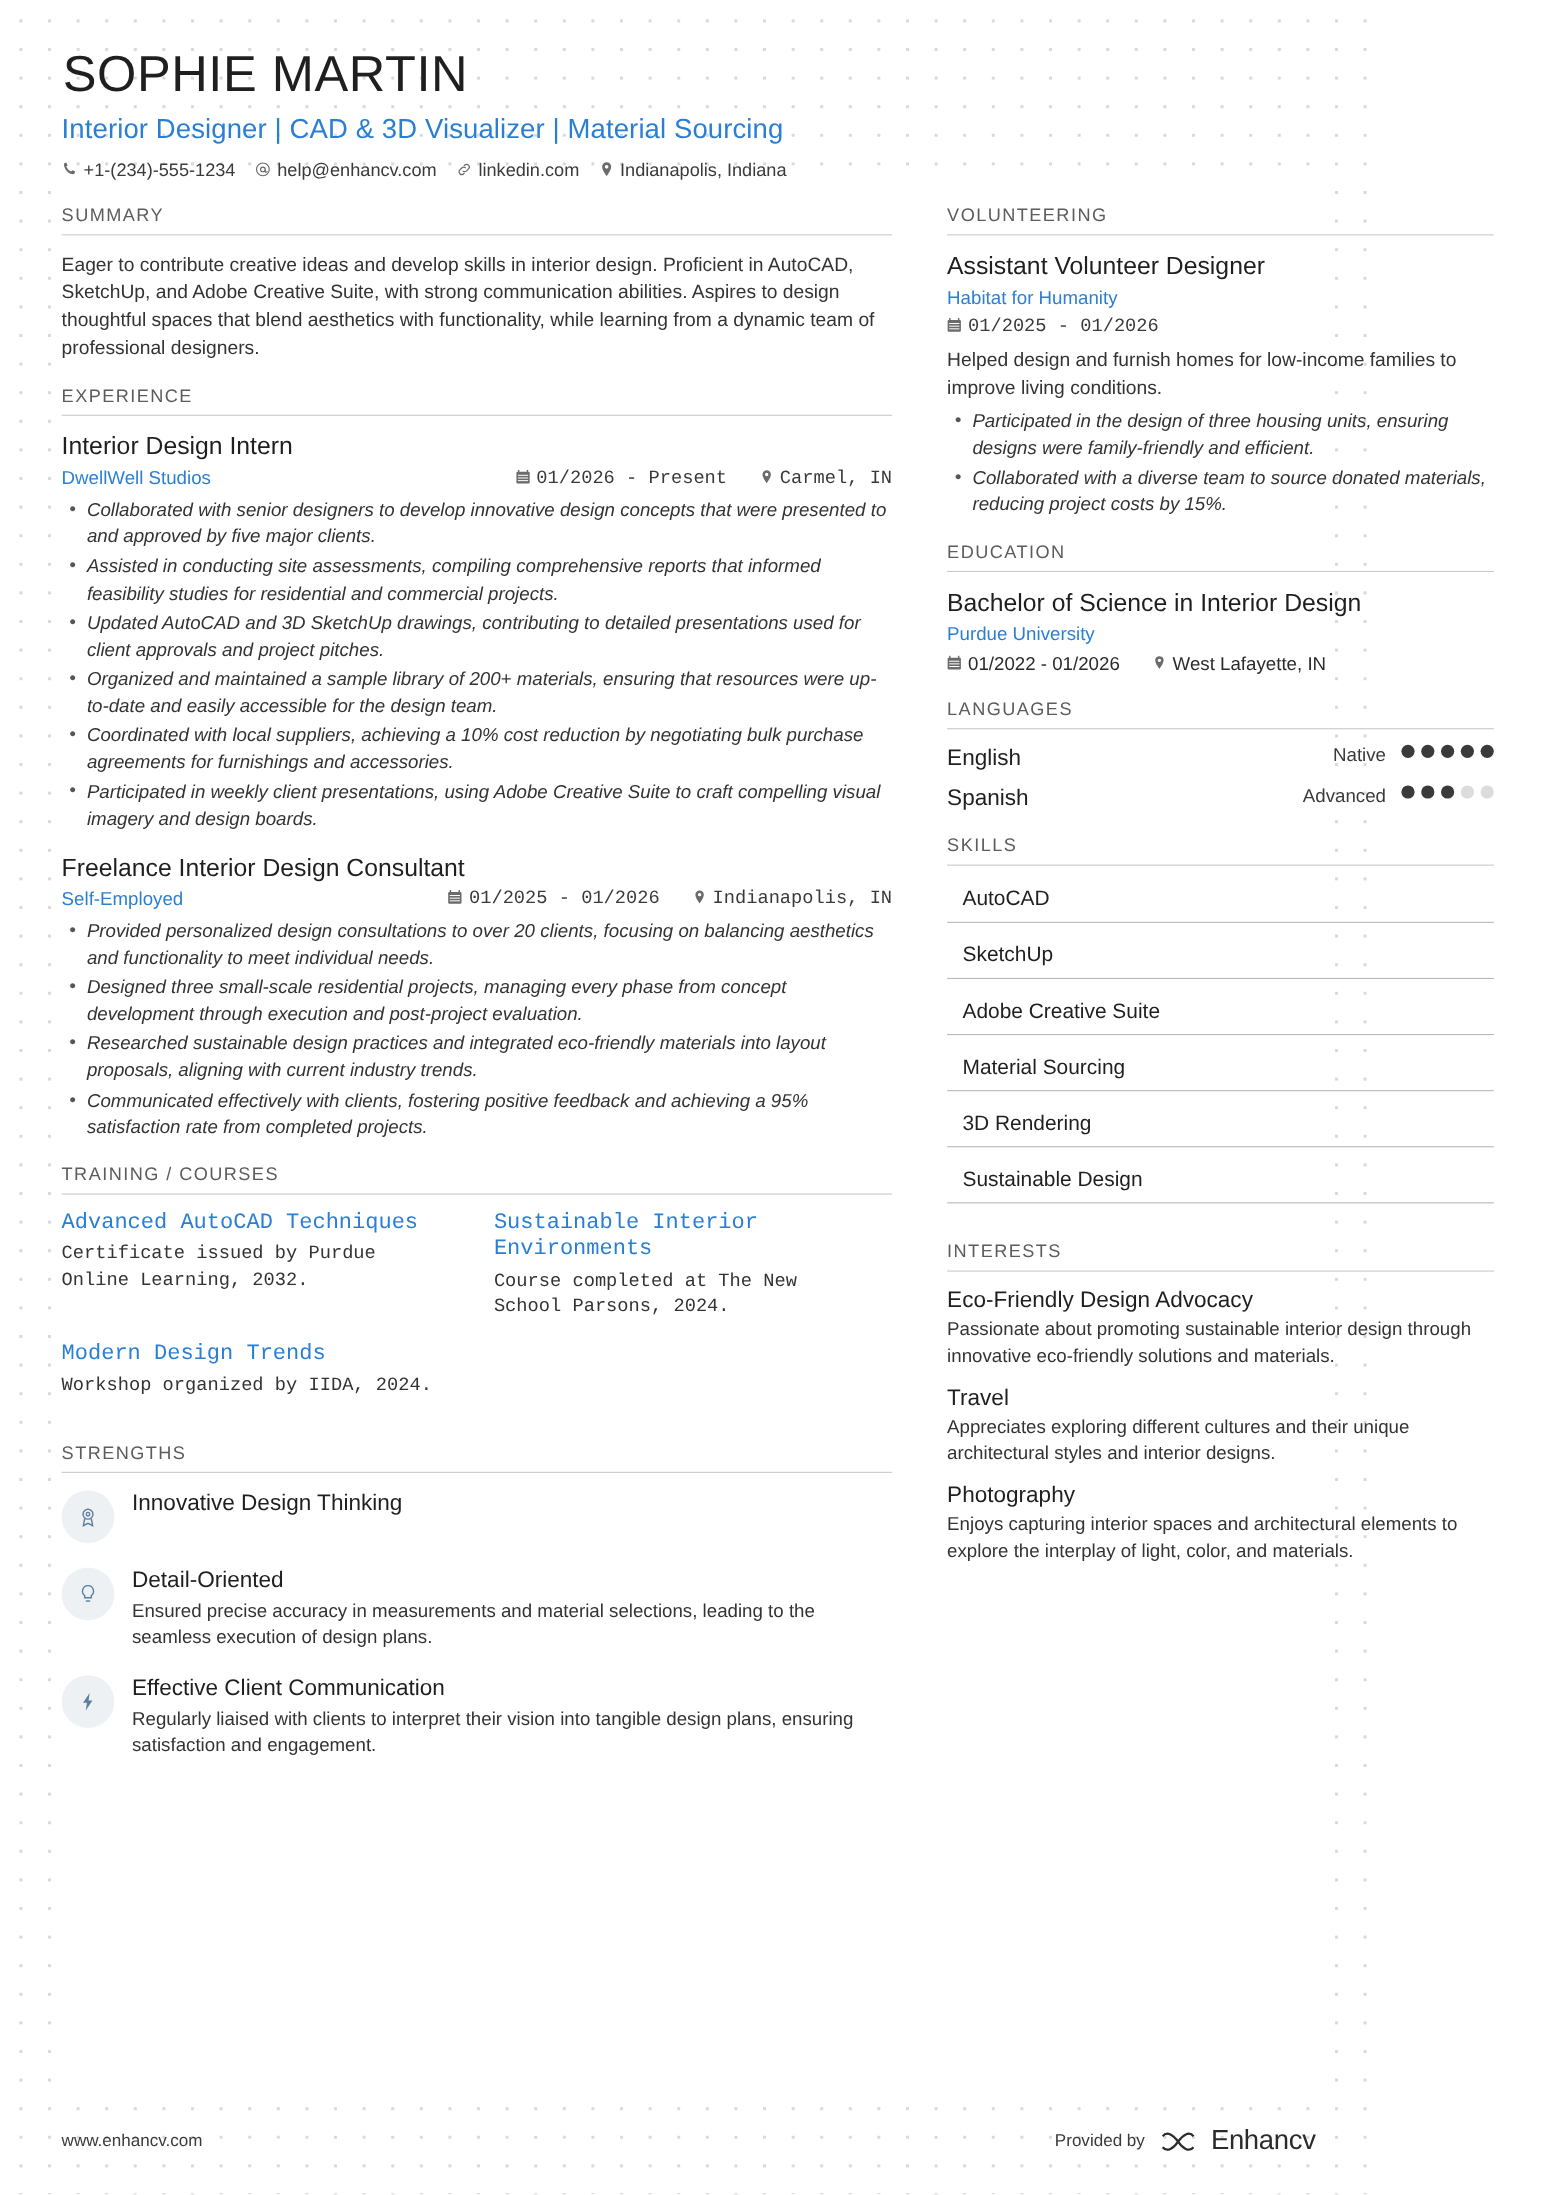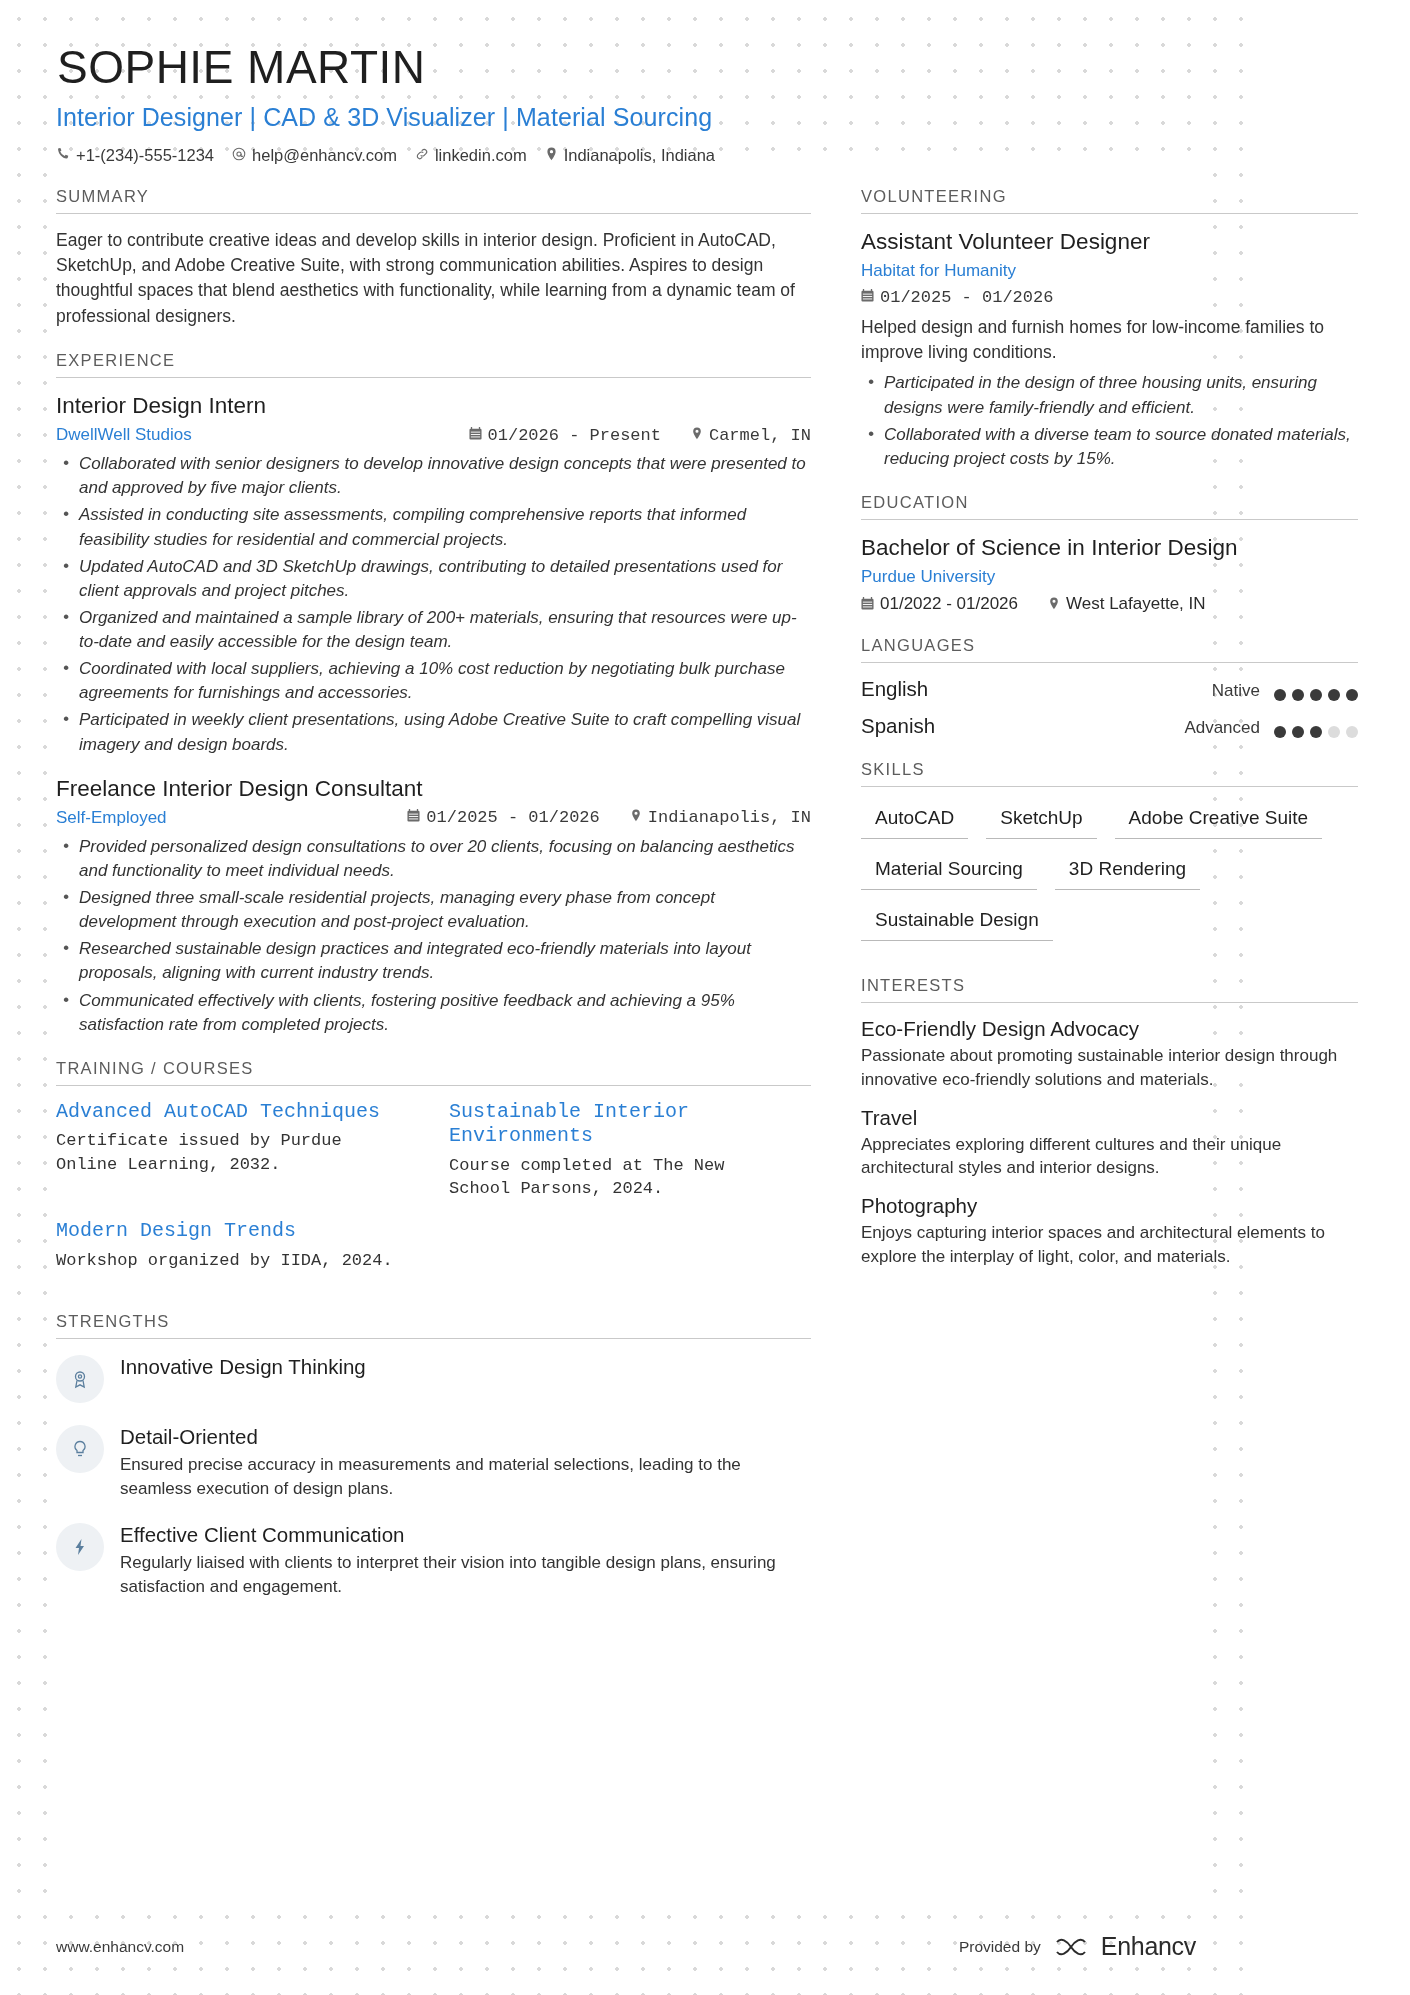--- a/index.html
+++ b/index.html
@@ -163,31 +163,31 @@
   .strength-title {
     font-size: 20.5px;
     color: #1f1f1f;
     margin-bottom: 4px;
   }
   .strength-desc { font-size: 17px; line-height: 1.4; color: #333; }
 
   
   .lang-row {
     display: flex;
-    align-items: flex-end;
+    align-items: flex-start;
     margin-bottom: 13px;
   }
   .lang-name { font-size: 20.5px; color: #1f1f1f; flex: 1 1 auto; }
   .lang-level { font-size: 17px; color: #3a3a3a; margin-right: 14px; }
   .dots { display: flex; gap: 6px; }
   .dot { width: 12px; height: 12px; border-radius: 50%; background: #dcdcdc; }
   .dot.on { background: #3a3a3a; }
 
   
-  .skills-wrap { display: flex; flex-wrap: wrap; gap: 0 18px; }
+  .skills-wrap { display: flex; flex-wrap: wrap; gap: 0 18px; flex-direction: column; }
   .skill {
     font-size: 19px;
     color: #1f1f1f;
     padding: 6px 14px 9px 14px;
     border-bottom: 1px solid #b9b9b9;
     margin-bottom: 13px;
   }
 
   
   .interest { margin-bottom: 14px; }

